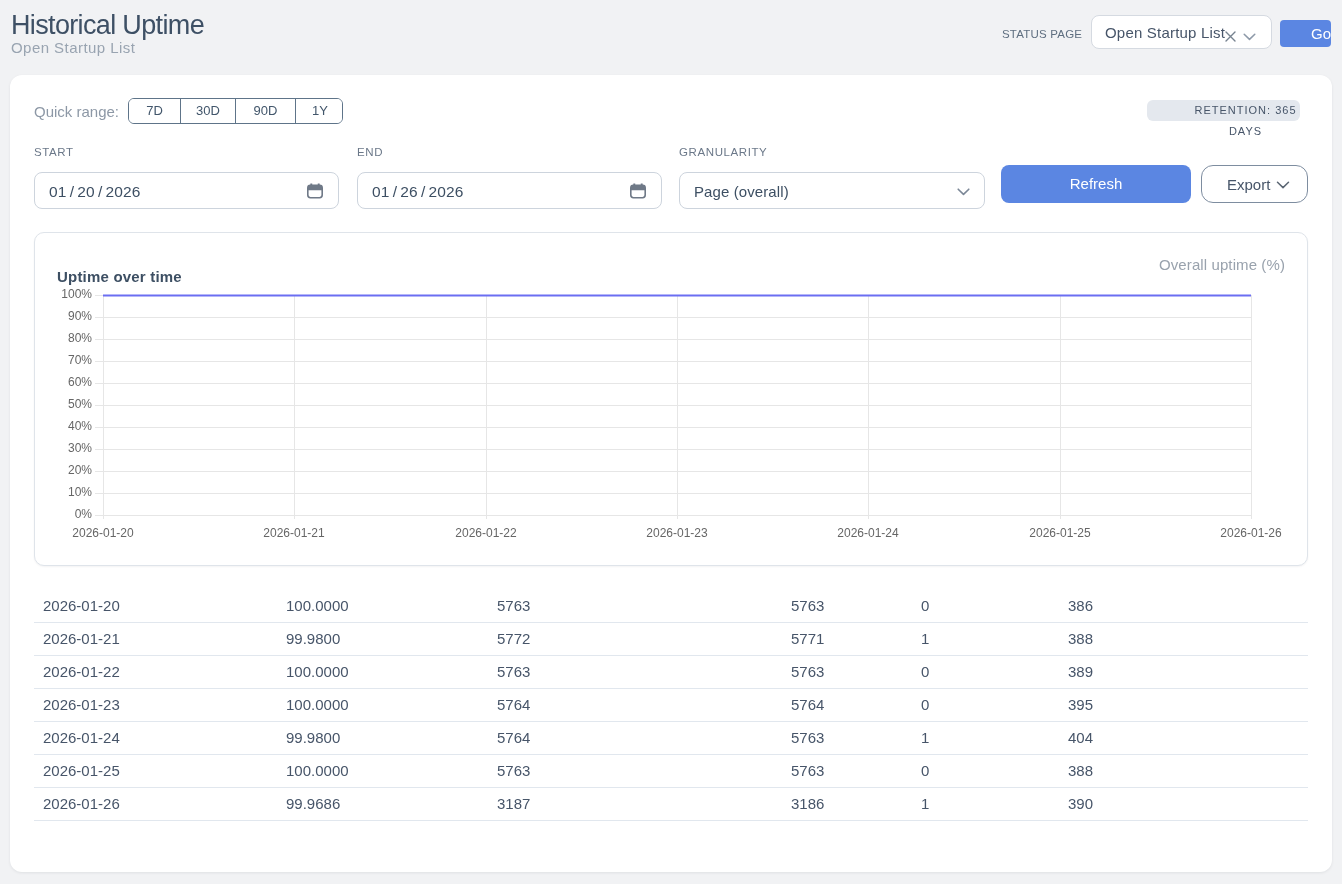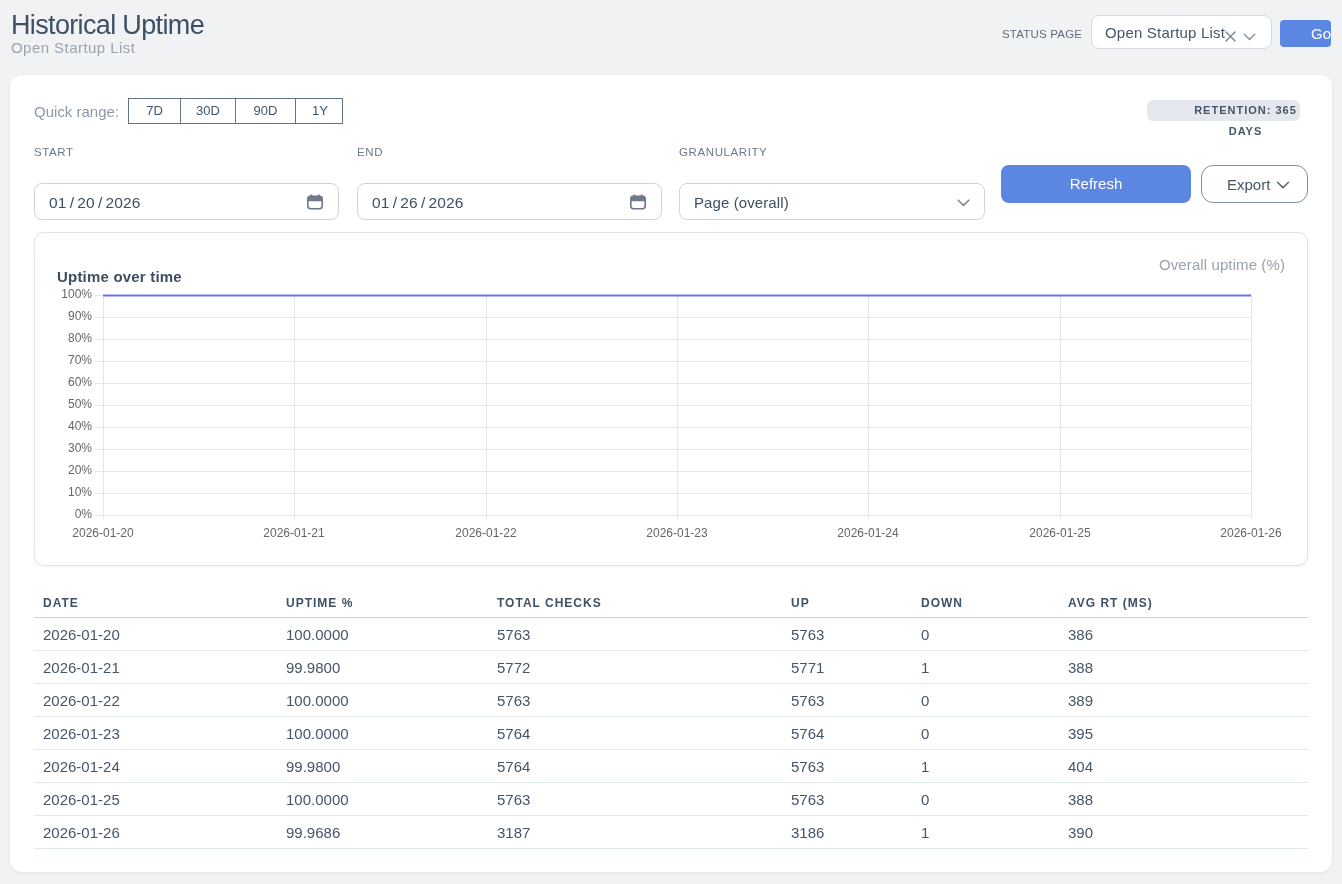--- a/index.html
+++ b/index.html
@@ -6,26 +6,26 @@
   html,body { width:1342px; height:884px; background:#f1f2f4; font-family:"Liberation Sans", sans-serif; position:relative; overflow:hidden; }
   .abs { position:absolute; }
   .title { left:11px; top:9.5px; font-size:27px; font-weight:400; color:#3e5065; letter-spacing:-0.65px; }
   .subtitle { left:11px; top:39px; font-size:15px; color:#99a4b1; letter-spacing:0.45px; }
   .sp-label { left:1002px; top:28px; font-size:11.5px; color:#5f6f80; letter-spacing:0.2px;text-align:right; }
   .sp-select { left:1091px; top:15px; width:181px; height:34px; background:#fff; border:1px solid #d5dae1; border-radius:8px; }
   .sp-select .txt { position:absolute; left:13px; top:8px; font-size:15px; color:#475569; letter-spacing:0.2px; }
   .go-btn { left:1280px; top:20px; width:51px; height:27px; background:#5b86e2; border-radius:4px; color:#fff; font-size:15px; text-align:right; line-height:27px; }
   .card { left:10px; top:75px; width:1322px; height:797px; background:#fff; border-radius:12px; box-shadow:0 1px 3px rgba(16,24,40,.08); }
   .qr-label { left:34px; top:102.5px; font-size:15px; color:#8d98a6; }
-  .qr-group { left:128px; top:98px; width:215px; height:26px; border:1px solid #5e7489; border-radius:0; display:flex; overflow:hidden; }
+  .qr-group { left:128px; top:98px; width:215px; height:26px; border:1px solid #5e7489; border-radius:6px; display:flex; overflow:hidden; }
   .qr-group .qb { flex:0 0 auto; font-size:13px; color:#42566b; text-align:center; line-height:24px; border-right:1px solid #5e7489; background:#fff; }
   .qr-group .qb:last-child { border-right:none; }
-  .badge { left:1147px; top:100px; width:153px; height:21px; background:#e4e8ee; border-radius:6px; font-size:11px; font-weight:700; color:#475569; letter-spacing:1px; text-align:center; line-height:21px;padding-left:44px; }
+  .badge { left:1147px; top:100px; width:153px; height:21px; background:#e4e8ee; border-radius:6px; font-size:11px; font-weight:400; color:#475569; letter-spacing:1px; text-align:center; line-height:21px;padding-left:44px; }
   .flabel { font-size:11.5px; color:#6b7889; letter-spacing:0.6px; top:146px; }
-  .input { top:183px; height:37px; background:#fff; border:1px solid #cdd4dd; border-radius:8px; }
+  .input { top:172px; height:37px; background:#fff; border:1px solid #cdd4dd; border-radius:8px; }
   .input .val { position:absolute; left:14px; top:9.5px; font-size:15.5px; color:#3d4f63; letter-spacing:0.1px; }
   .refresh { left:1001px; top:165px; width:190px; height:38px; background:#5b86e2; border-radius:8px; color:#fff; font-size:15px; text-align:center; line-height:38px; }
   .export { left:1201px; top:165px; width:107px; height:38px; background:#fff; border:1px solid #7e8da0; border-radius:12px; }
   .export .txt { position:absolute; left:25px; top:10px; font-size:15px; color:#475569; }
   .chart-card { left:34px; top:232px; width:1274px; height:334px; background:#fff; border:1px solid #dfe4ea; border-radius:10px; box-shadow:0 1px 2px rgba(16,24,40,.05); }
   .chart-title { left:57px; top:256px; font-size:15px; font-weight:700; color:#3d4f63; letter-spacing:0.2px;margin-top:12px; }
   .chart-legend { left:1159px; top:256px; font-size:15px; color:#99a2ad; letter-spacing:0.1px; }
   table.data { position:absolute; left:34px; top:589px; width:1274px; border-collapse:collapse; table-layout:fixed; }
   table.data th { font-size:12px; font-weight:700; color:#3f5166; letter-spacing:1px; text-align:left; padding:7px 0 7px 9px; border-bottom:1px solid #cbd3dd; }
   table.data td { font-size:15px; color:#475569; padding:0 0 0 9px; height:33px; border-bottom:1px solid #e1e7ee; }
@@ -143,28 +143,20 @@
   <table class="data">
     <colgroup>
       <col style="width:243px">
       <col style="width:211px">
       <col style="width:294px">
       <col style="width:130px">
       <col style="width:147px">
       <col style="width:249px">
     </colgroup>
     <tbody>
-      <tr>
-        <th>DATE</th>
-        <th>UPTIME %</th>
-        <th>TOTAL CHECKS</th>
-        <th>UP</th>
-        <th>DOWN</th>
-        <th>AVG RT (MS)</th>
-      </tr>
     <tr>
         <td>2026-01-20</td>
         <td>100.0000</td>
         <td>5763</td>
         <td>5763</td>
         <td>0</td>
         <td>386</td>
       </tr>
     <tr>
         <td>2026-01-21</td>

